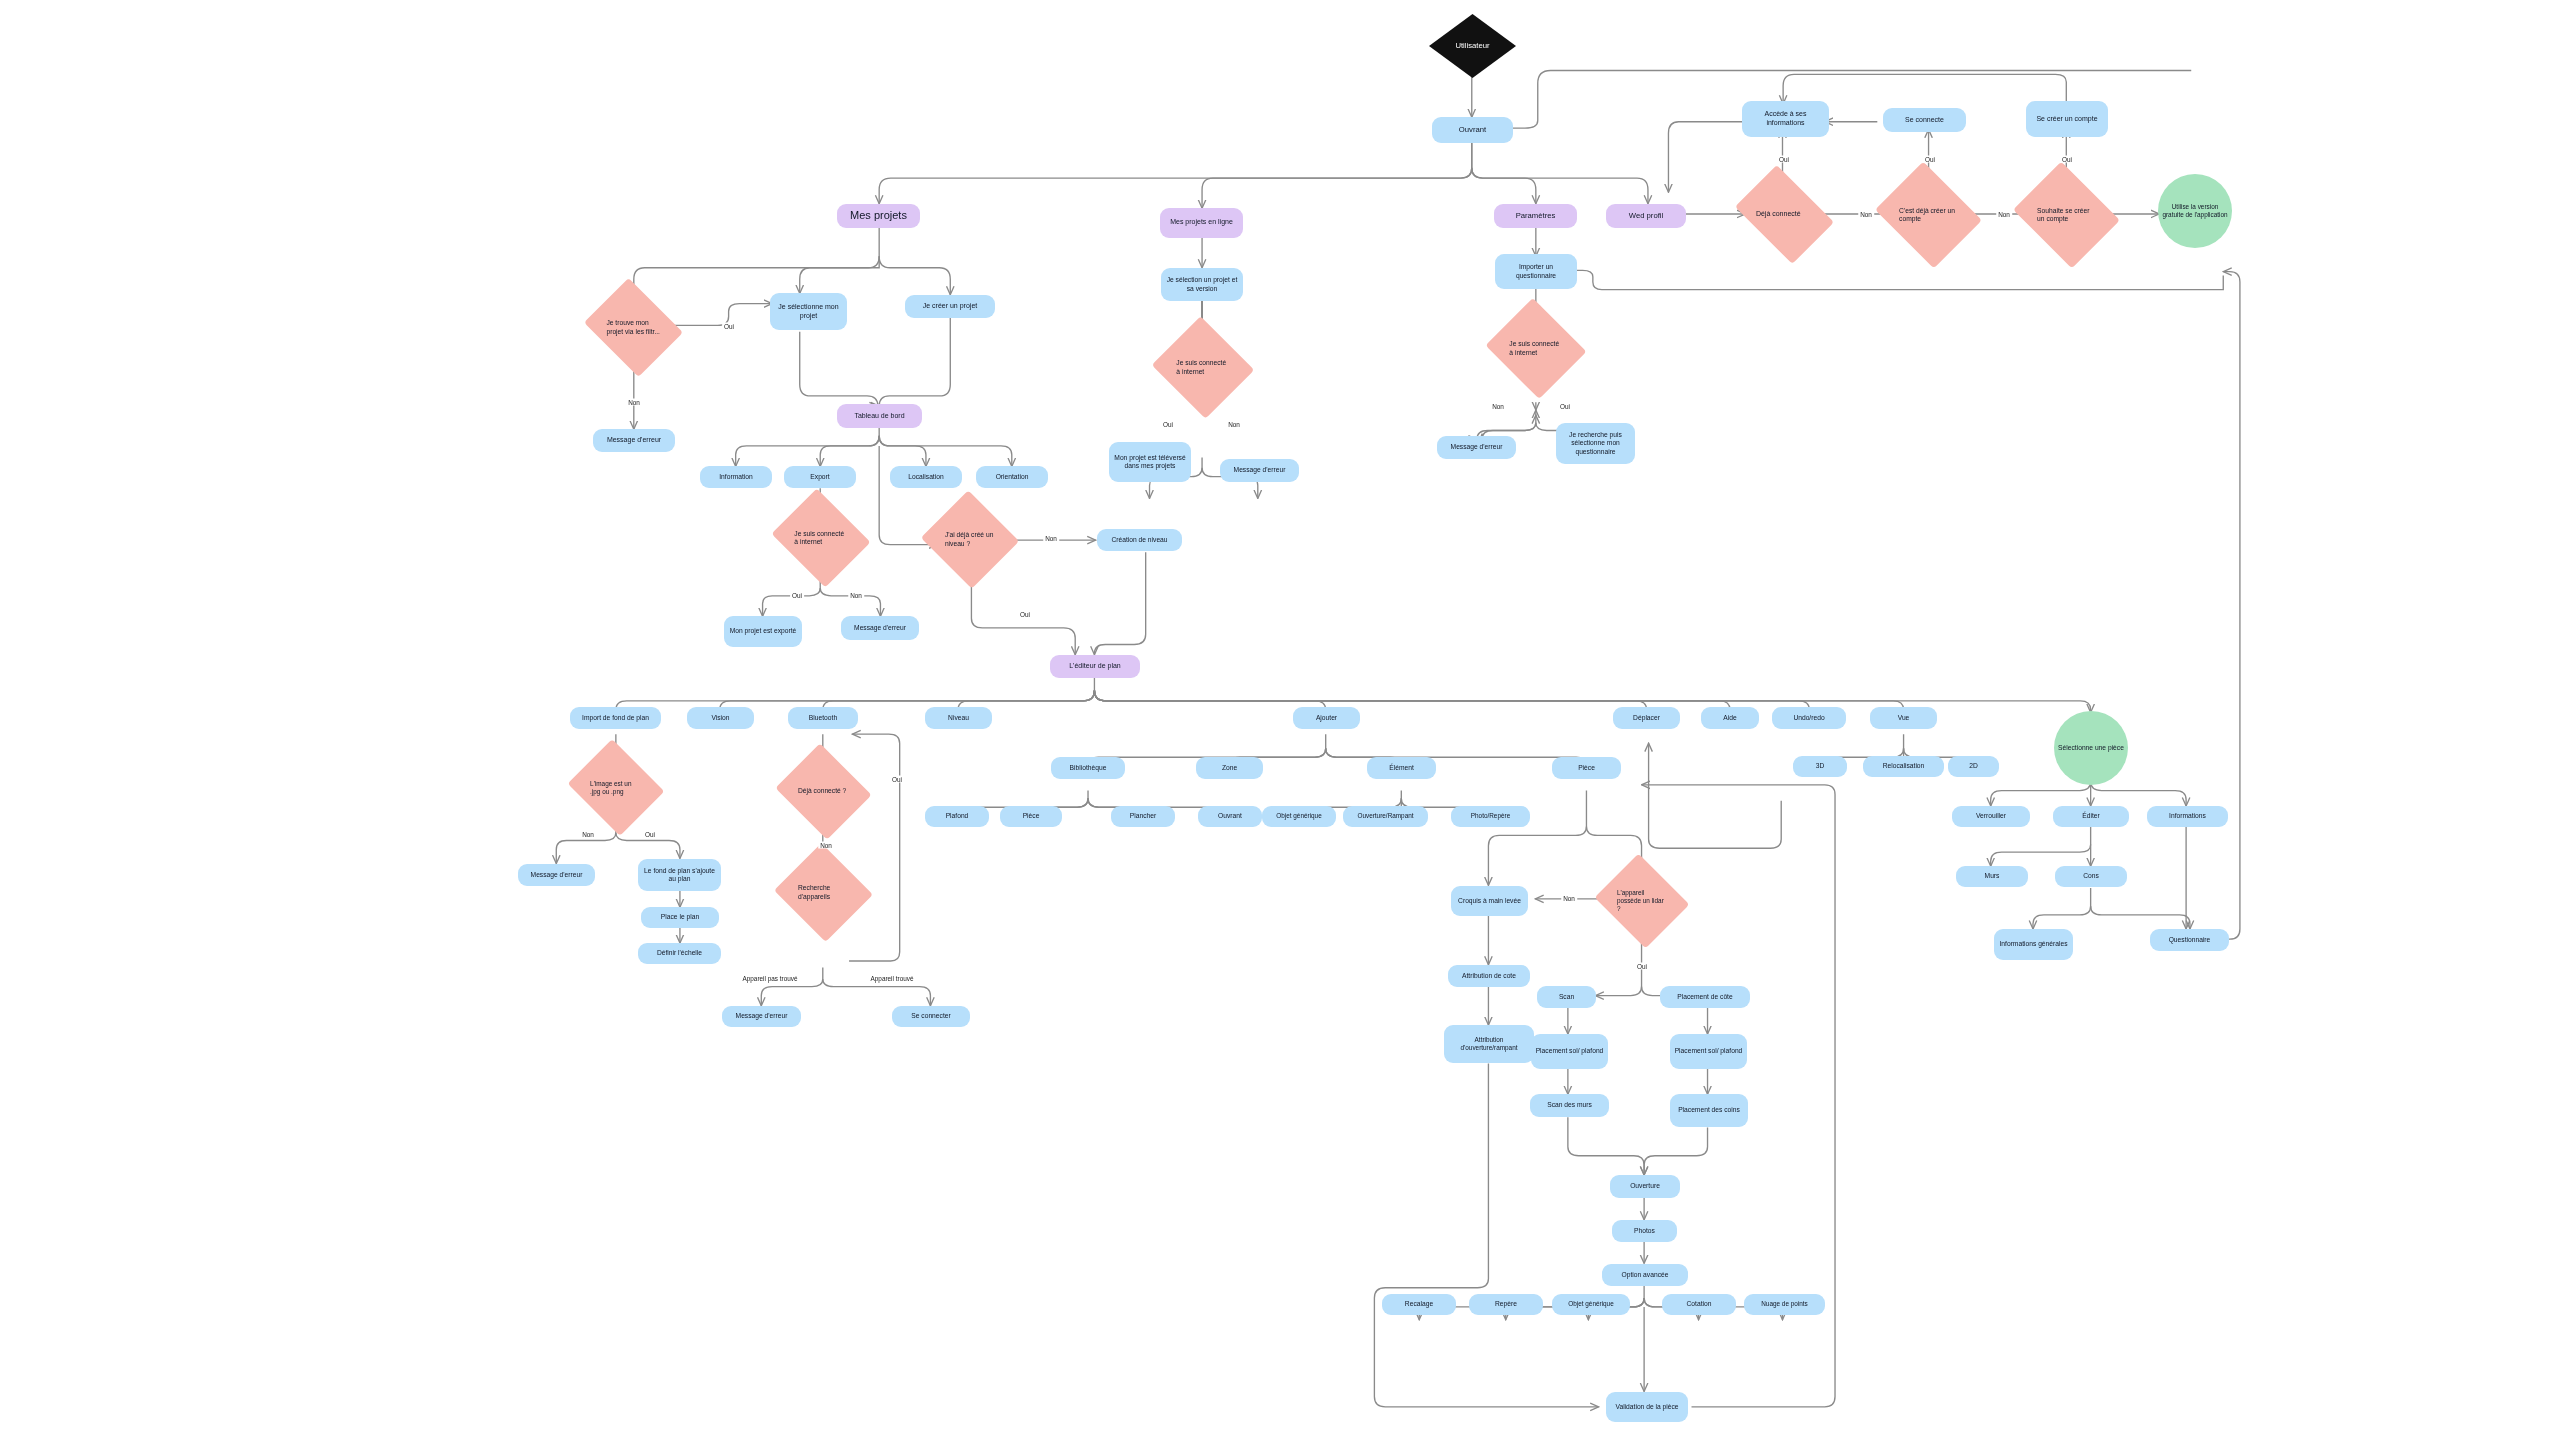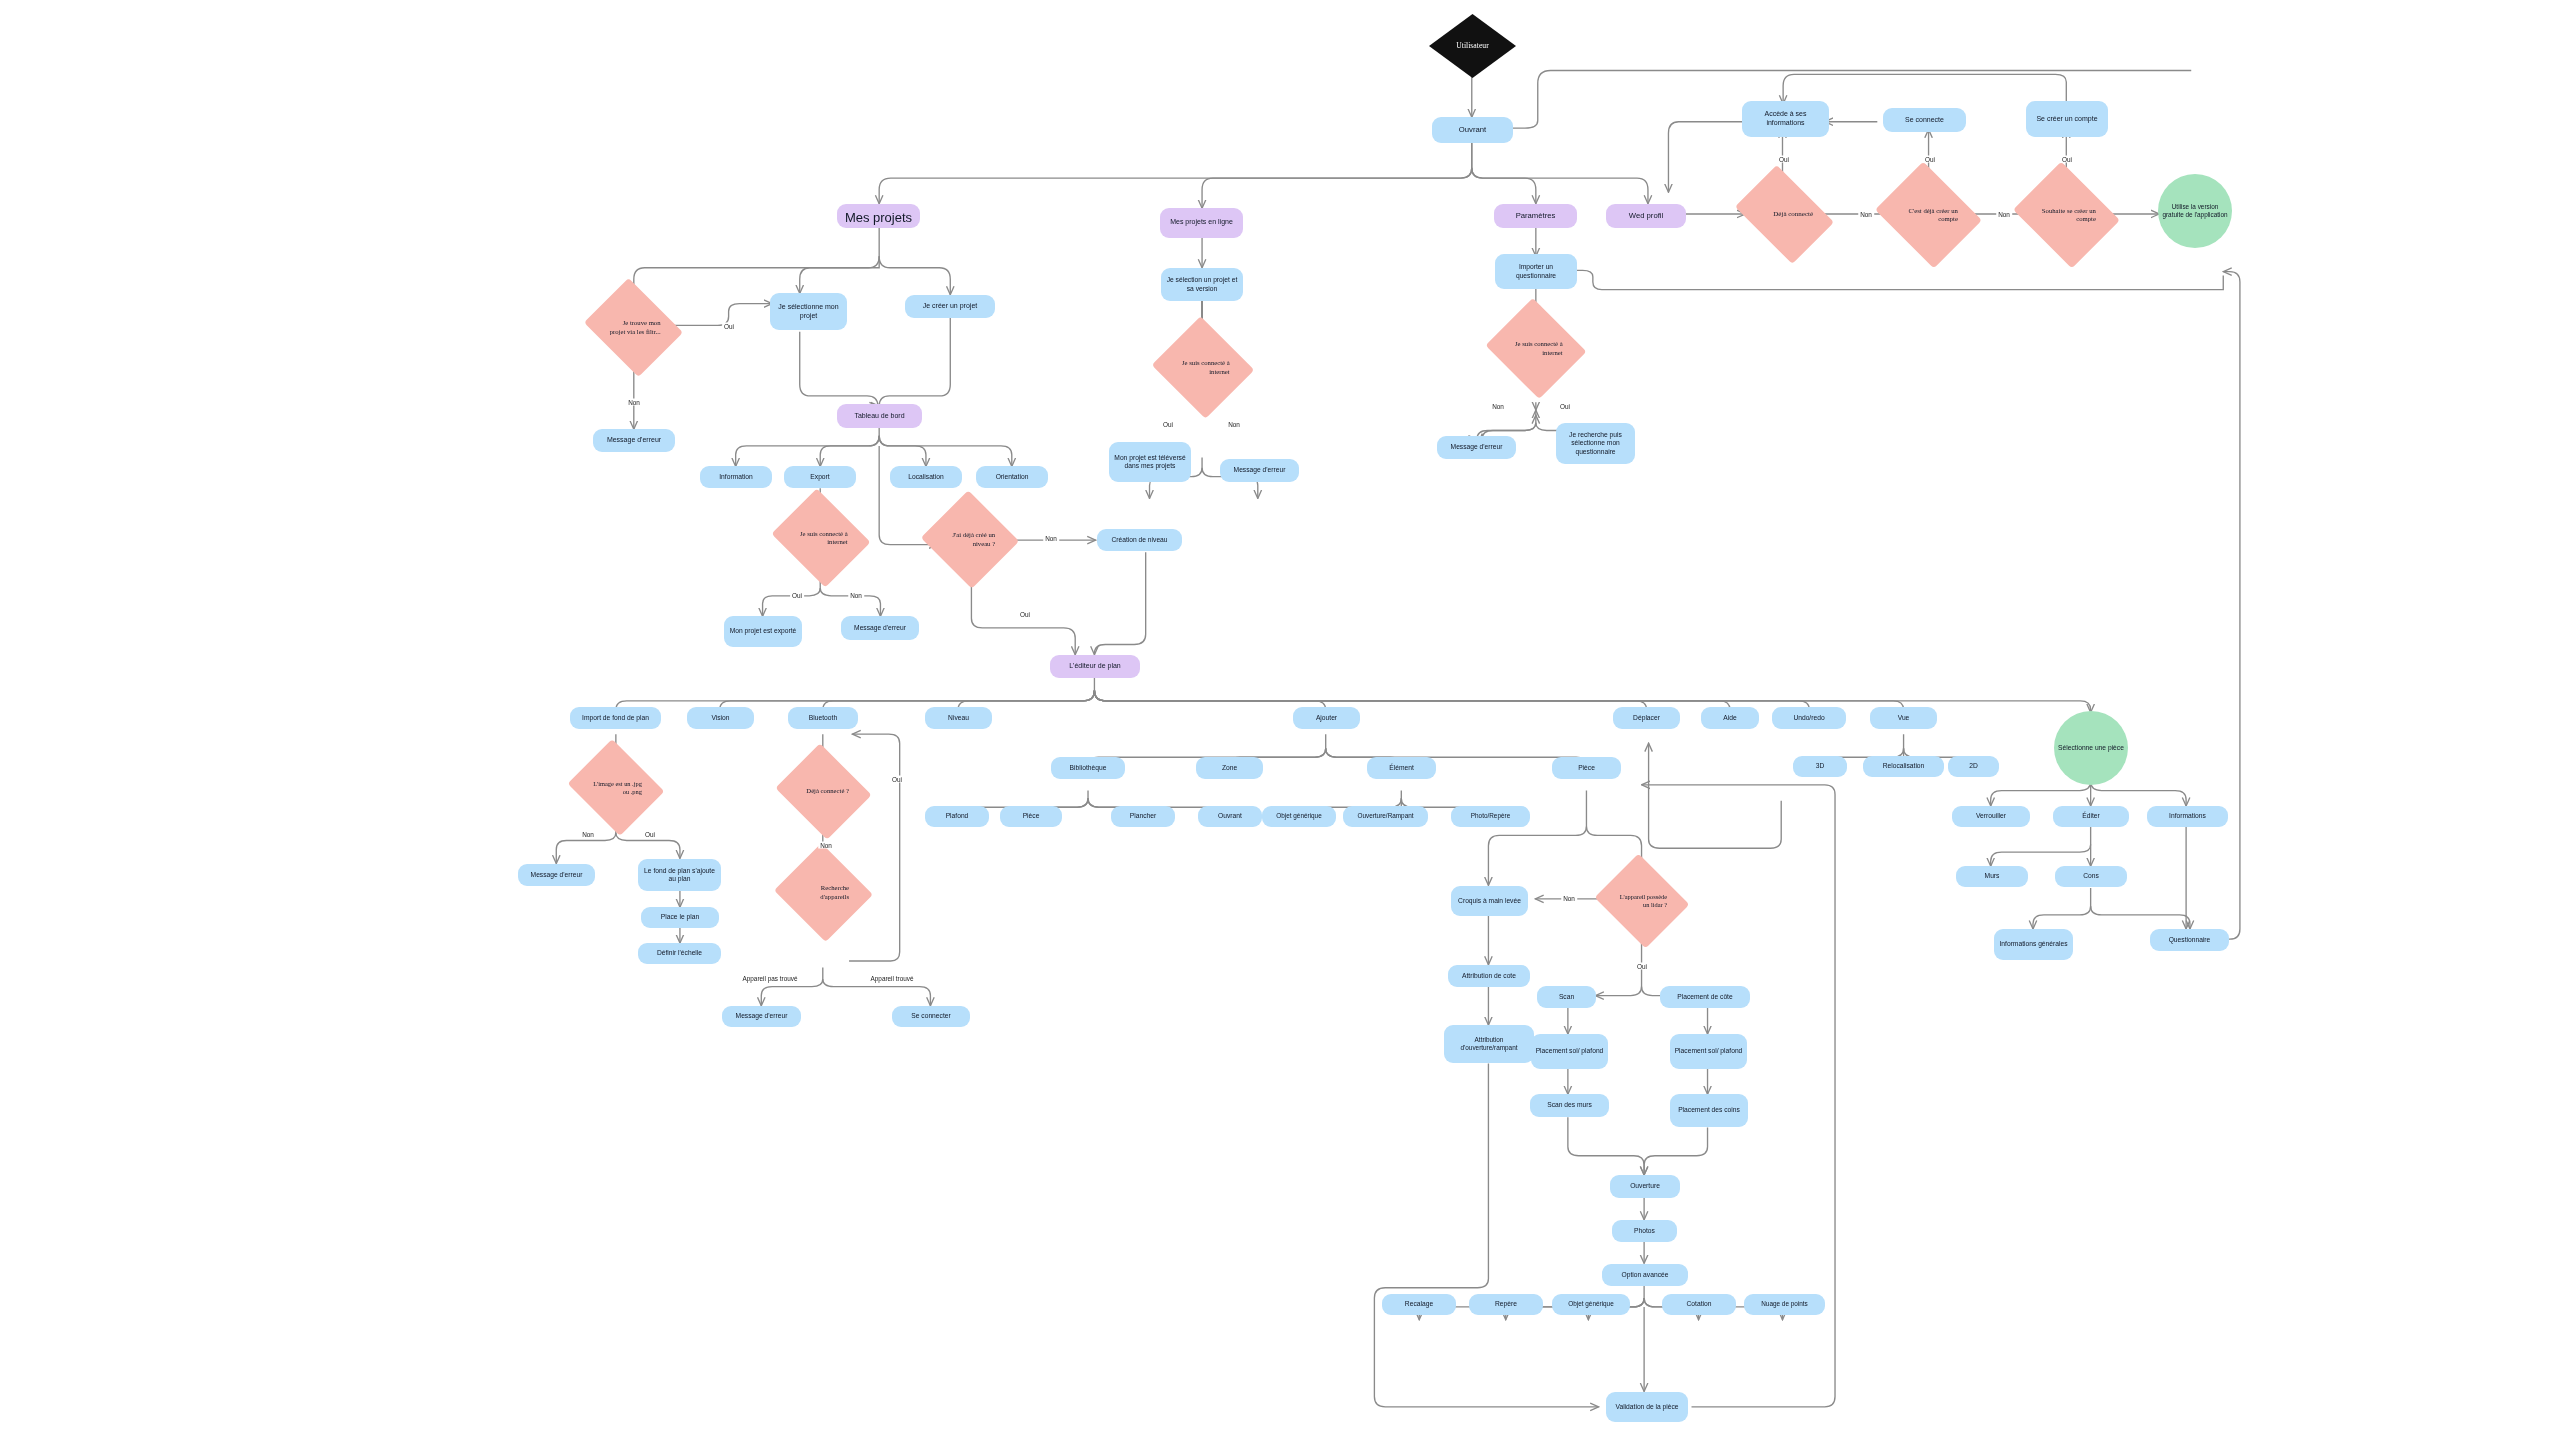--- a/index.html
+++ b/index.html
@@ -9,21 +9,21 @@
   svg#edges{position:absolute;left:0;top:0;width:2563px;height:1453px;pointer-events:none;}
   .node{position:absolute;box-sizing:border-box;display:flex;align-items:center;justify-content:center;
         text-align:center;color:#111827;line-height:1.25;padding:1.3px 3.8px;}
   .proc{background:#b7dffb;border-radius:9px;}
   .page{background:#ddc6f5;border-radius:9px;}
   .green{background:#a5e3bd;border-radius:50%;}
   .diamond{background:transparent;}
   .diamond .dshape{position:absolute;left:0;top:0;width:100%;height:100%;background:#f8b7ae;
         transform:rotate(45deg);border-radius:3.8px;}
   .diamond .dlabel{position:relative;z-index:2;width:78%;}
-  .dia-outer{position:absolute;display:flex;align-items:center;justify-content:center;text-align:right;font-family:Liberation Serif, serif;}
+  .dia-outer{position:absolute;display:flex;align-items:center;justify-content:center;text-align:left;}
   .blk{position:absolute;width:100%;height:100%;background:#111;
        clip-path:polygon(50% 0,100% 50%,50% 100%,0 50%);}
   .blk-label{position:relative;z-index:3;color:#fff;}
   .elabel{position:absolute;color:#222;background:#fff;padding:0 1.9px;white-space:nowrap;
           transform:translate(-50%,-50%);}
 </style>
 </head>
 <body>
 
 <div id="canvas">
@@ -219,21 +219,21 @@
   <div class="node proc" style="left:1742px;top:101px;width:87px;height:36px;font-size:7px;">
       <span>Accède à ses informations</span>
     </div>
   <div class="node proc" style="left:1883px;top:108px;width:83px;height:24px;font-size:7px;">
       <span>Se connecte</span>
     </div>
   <div class="node proc" style="left:2026px;top:101px;width:82px;height:36px;font-size:7px;">
       <span>Se créer un compte</span>
     </div>
 
-  <div class="node page" style="left:837px;top:204px;width:83px;height:24px;font-size:13px;align-items:flex-end;">
+  <div class="node page" style="left:837px;top:204px;width:83px;height:24px;font-size:11px;">
       <span>Mes projets</span>
     </div>
   <div class="node page" style="left:1160px;top:208px;width:83px;height:29.5px;font-size:7px;">
       <span>Mes projets en ligne</span>
     </div>
   <div class="node page" style="left:1494px;top:204px;width:83px;height:24px;font-size:7.7px;">
       <span>Paramètres</span>
     </div>
   <div class="node page" style="left:1606px;top:204px;width:80px;height:24px;font-size:7.7px;">
       <span>Wed profil</span>

